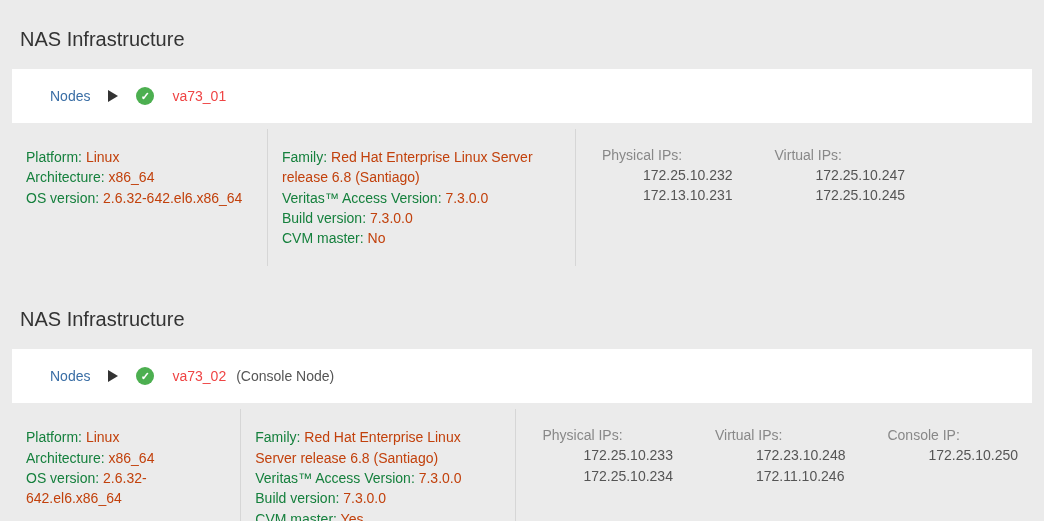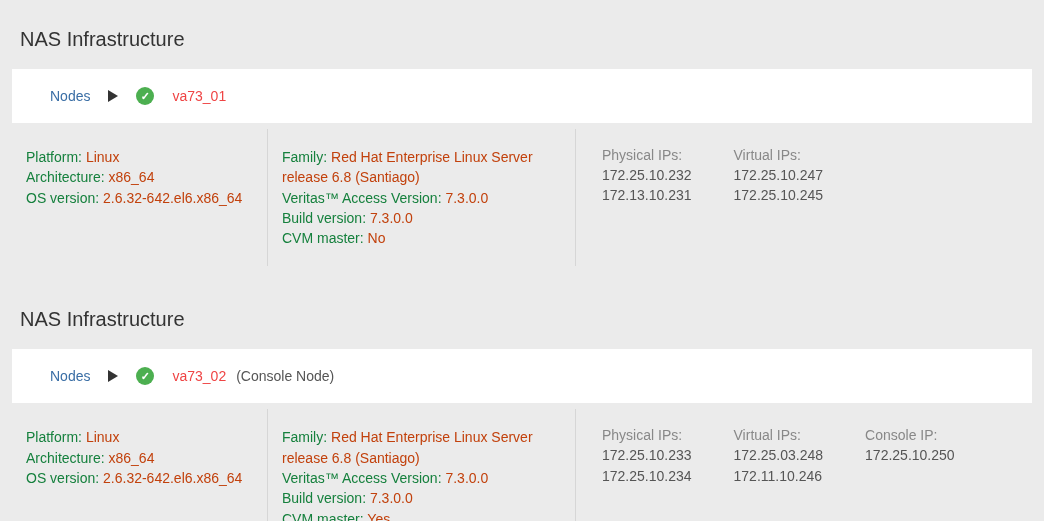--- a/index.html
+++ b/index.html
@@ -84,21 +84,21 @@
     }
     .ipcol { }
     .kv {
       font-size: 14px;
       color: #777;
       line-height: 1.45;
     }
     .kv .label { color: #15803d; }
     .kv .val { color: #c2410c; }
     .iphead { color: #888; margin-bottom: 2px; }
-    .ip { color: #555; line-height: 1.45; }
+    .ip { color: #555; line-height: 1.45; margin-left: 41px; }
   </style>
 </head>
 <body>
 
 <div id="root">
     <div class="panel">
       <div class="panel-title">NAS Infrastructure</div>
       <div class="node-header">
         <span class="nodes-link">Nodes</span>
         <span class="play-icon"></span>
@@ -153,21 +153,21 @@
           <div class="kv"><span class="label">CVM master:</span> <span class="val">Yes</span></div>
         </div>
         <div class="details-col col-3">
           <div class="ipcol">
             <div class="iphead">Physical IPs:</div>
             <div class="ip">172.25.10.233</div>
             <div class="ip">172.25.10.234</div>
           </div>
           <div class="ipcol">
             <div class="iphead">Virtual IPs:</div>
-            <div class="ip">172.25.03.248</div>
+            <div class="ip">172.23.10.248</div>
             <div class="ip">172.11.10.246</div>
           </div>
           <div class="ipcol">
             <div class="iphead">Console IP:</div>
             <div class="ip">172.25.10.250</div>
           </div>
         </div>
       </div>
     </div>
   </div>

